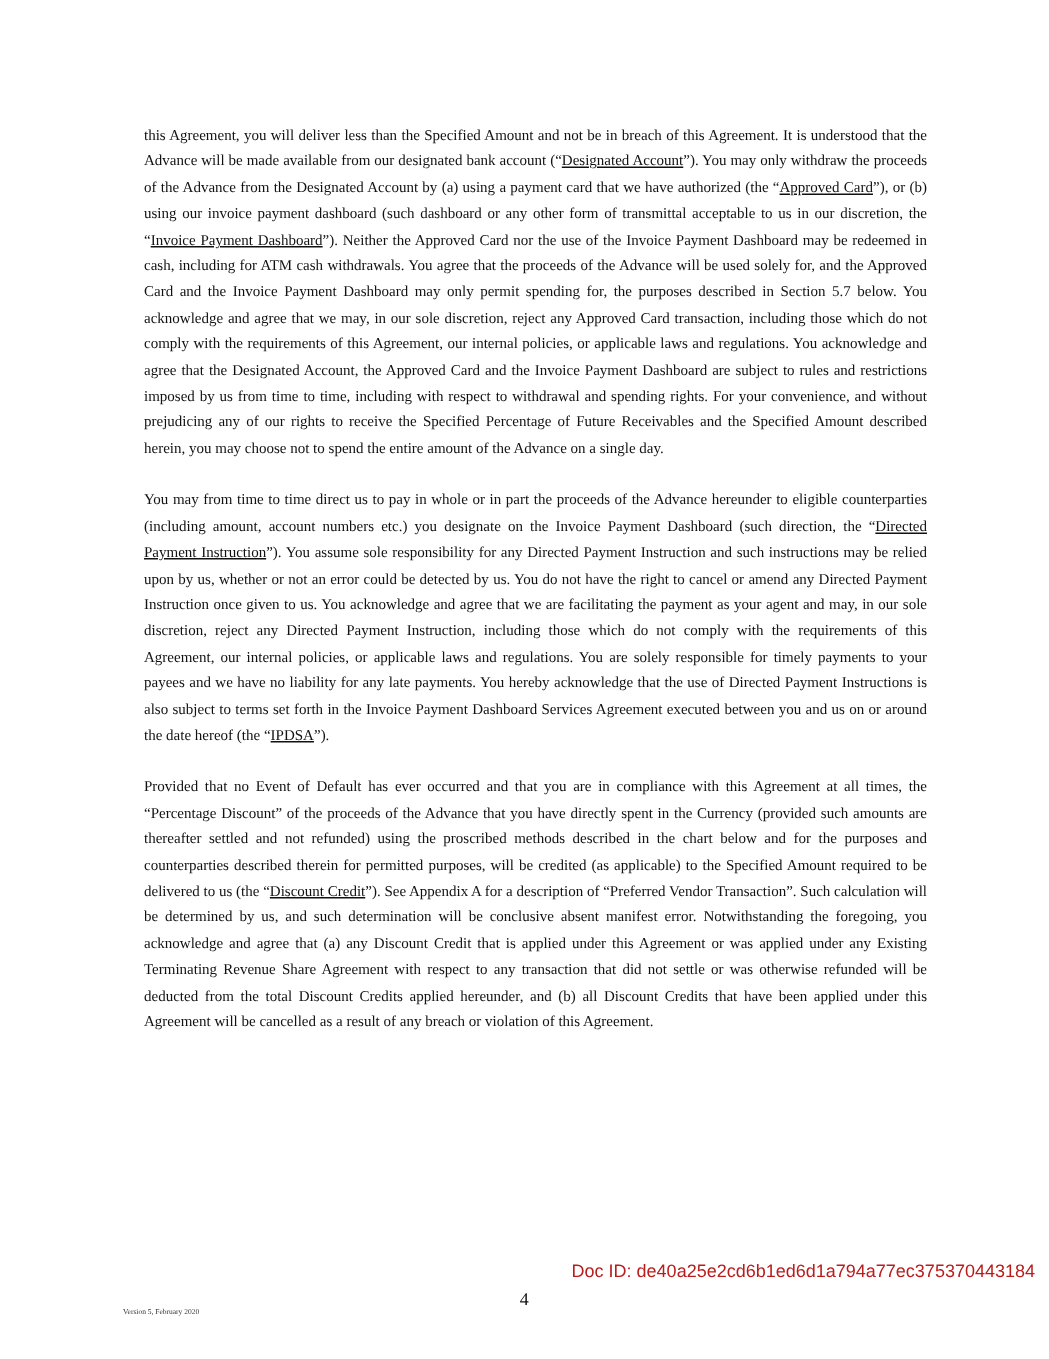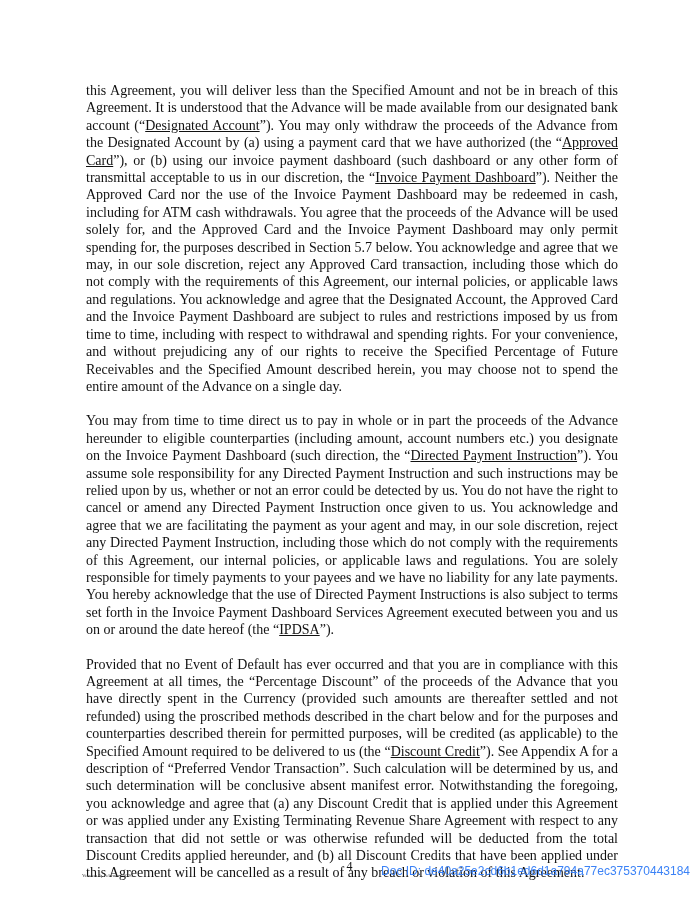--- a/index.html
+++ b/index.html
@@ -1,25 +1,25 @@
 <!DOCTYPE html>
 <html><head>
 <meta charset="utf-8">
 <style>
   html, body { margin:0; padding:0; background:#ffffff; }
   body { width:699px; height:906px; position:relative; overflow:hidden;
          font-family:"Liberation Serif", "DejaVu Serif", serif; color:#111; }
   .page { position:absolute; left:82px; top:82px; width:536px; }
-  .para { font-size:14px; line-height:17.4px; text-align:justify; margin:0 0 17px 4px; }
+  .para { font-size:10px; line-height:17.4px; text-align:justify; margin:0 0 17px 14px; }
   .para span.u { text-decoration:underline; }
   .bold { font-weight:normal; }
   .pagenum { position:absolute; left:0; width:699px; top:859px; text-align:center; font-size:12px; }
   .version { position:absolute; left:82px; top:873px; font-size:5px; color:#333; }
   .docid { position:absolute; right:9px; top:840px; font-family:"Liberation Sans","DejaVu Sans",sans-serif;
-           font-size:12px; color:#3b82f6;margin-top:24px; }
+           font-size:12px; color:#b91c1c; }
 </style>
 </head>
 <body>
 
 <div class="page">
   <p class="para"><span>this Agreement, you will deliver less than the Specified Amount and not be in breach of this Agreement. It is understood that the Advance will be made available from our designated bank account (“</span><span class="u">Designated Account</span><span>”). You may only withdraw the proceeds of the Advance from the Designated Account by (a) using a payment card that we have authorized (the “</span><span class="u">Approved Card</span><span>”), or (b) using our invoice payment dashboard (such dashboard or any other form of transmittal acceptable to us in our discretion, the “</span><span class="u">Invoice Payment Dashboard</span><span>”). Neither the Approved Card nor the use of the Invoice Payment Dashboard may be redeemed in cash, including for ATM cash withdrawals. You agree that the proceeds of the Advance will be used solely for, and the Approved Card and the Invoice Payment Dashboard may only permit spending for, the purposes described in Section 5.7 below. You acknowledge and agree that we may, in our sole discretion, reject any Approved Card transaction, including those which do not comply with the requirements of this Agreement, our internal policies, or applicable laws and regulations. You acknowledge and agree that the Designated Account, the Approved Card and the Invoice Payment Dashboard are subject to rules and restrictions imposed by us from time to time, including with respect to withdrawal and spending rights. For your convenience, and without prejudicing any of our rights to receive the Specified Percentage of Future Receivables and the Specified Amount described herein, you may choose not to spend the entire amount of the Advance on a single day.</span></p>
   <p class="para"><span>You may from time to time direct us to pay in whole or in part the proceeds of the Advance hereunder to eligible counterparties (including amount, account numbers etc.) you designate on the Invoice Payment Dashboard (such direction, the “</span><span class="u">Directed Payment Instruction</span><span>”). You assume sole responsibility for any Directed Payment Instruction and such instructions may be relied upon by us, whether or not an error could be detected by us. You do not have the right to cancel or amend any Directed Payment Instruction once given to us. You acknowledge and agree that we are facilitating the payment as your agent and may, in our sole discretion, reject any Directed Payment Instruction, including those which do not comply with the requirements of this Agreement, our internal policies, or applicable laws and regulations. You are solely responsible for timely payments to your payees and we have no liability for any late payments. </span><span class="bold">You hereby acknowledge that the use of Directed Payment Instructions is also subject to terms set forth in the Invoice Payment Dashboard Services Agreement executed between you and us on or around the date hereof (the “</span><span class="u bold">IPDSA</span><span class="bold">”).</span></p>
   <p class="para"><span>Provided that no Event of Default has ever occurred and that you are in compliance with this Agreement at all times, the “Percentage Discount” of the proceeds of the Advance that you have directly spent in the Currency (provided such amounts are thereafter settled and not refunded) using the proscribed methods described in the chart below and for the purposes and counterparties described therein for permitted purposes, will be credited (as applicable) to the Specified Amount required to be delivered to us (the “</span><span class="u">Discount Credit</span><span>”). See Appendix A for a description of “Preferred Vendor Transaction”. Such calculation will be determined by us, and such determination will be conclusive absent manifest error. Notwithstanding the foregoing, you acknowledge and agree that (a) any Discount Credit that is applied under this Agreement or was applied under any Existing Terminating Revenue Share Agreement with respect to any transaction that did not settle or was otherwise refunded will be deducted from the total Discount Credits applied hereunder, and (b) all Discount Credits that have been applied under this Agreement will be cancelled as a result of any breach or violation of this Agreement.</span></p>
 </div>
 

